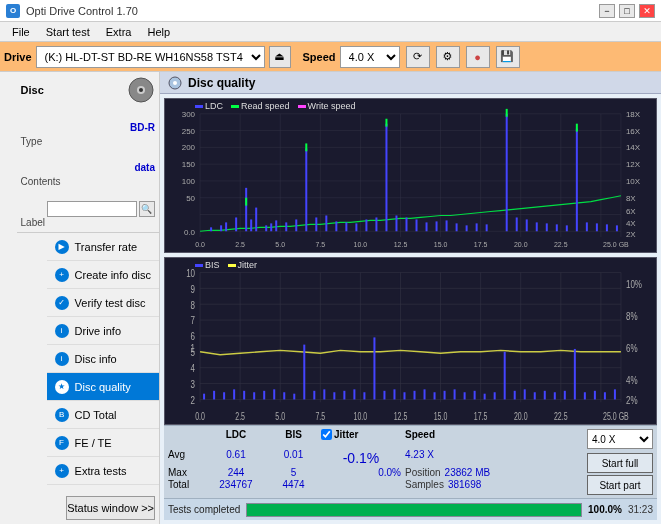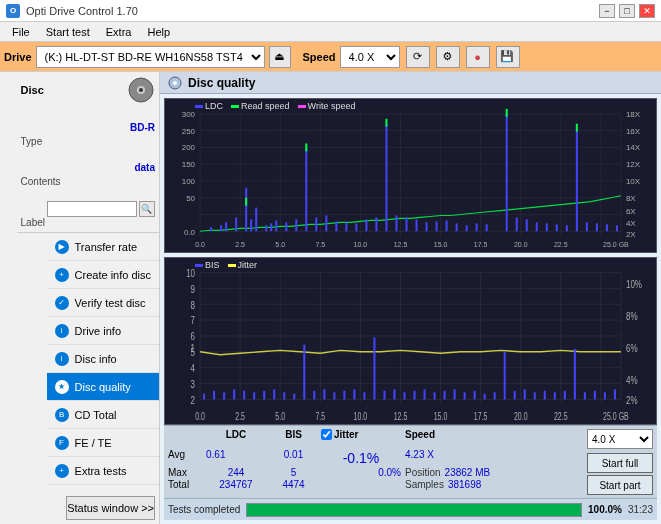--- a/index.html
+++ b/index.html
@@ -454,21 +454,21 @@
                 <div style="width:55px; text-align:center; font-size:10px; font-weight:bold;">BIS</div>
                 <div style="display:flex; align-items:center; width:80px;">
                   <input type="checkbox" checked="" style="width: 11px; height: 11px; margin-right: 2px;">
                   <span style="font-size:10px; font-weight:bold;">Jitter</span>
                 </div>
                 <div style="font-size:10px; font-weight:bold; margin-left:4px;">Speed</div>
               </div>
 
               <div style="display:flex; align-items:center; margin-bottom:1px;">
                 <span style="width:38px; font-size:10px;">Avg</span>
-                <span style="width:60px; font-size:10px; color:#0000cc;">0.61</span>
+                <span style="width:60px; text-align:center; font-size:10px; color:#0000cc;">0.61</span>
                 <span style="width:55px; text-align:center; font-size:10px; color:#0000cc;">0.01</span>
                 <span style="width:80px; text-align:center; font-size:14px; color:#0000cc;margin-top:8px;">-0.1%</span>
                 <span style="font-size:10px; color:#0000cc; margin-left:4px;">4.23 X</span>
               </div>
 
               <div style="display:flex; align-items:center; margin-bottom:1px;">
                 <span style="width:38px; font-size:10px;">Max</span>
                 <span style="width:60px; text-align:center; font-size:10px; color:#0000cc;">244</span>
                 <span style="width:55px; text-align:center; font-size:10px; color:#0000cc;">5</span>
                 <span style="width:80px; text-align:right; font-size:10px; color:#0000cc;">0.0%</span>

